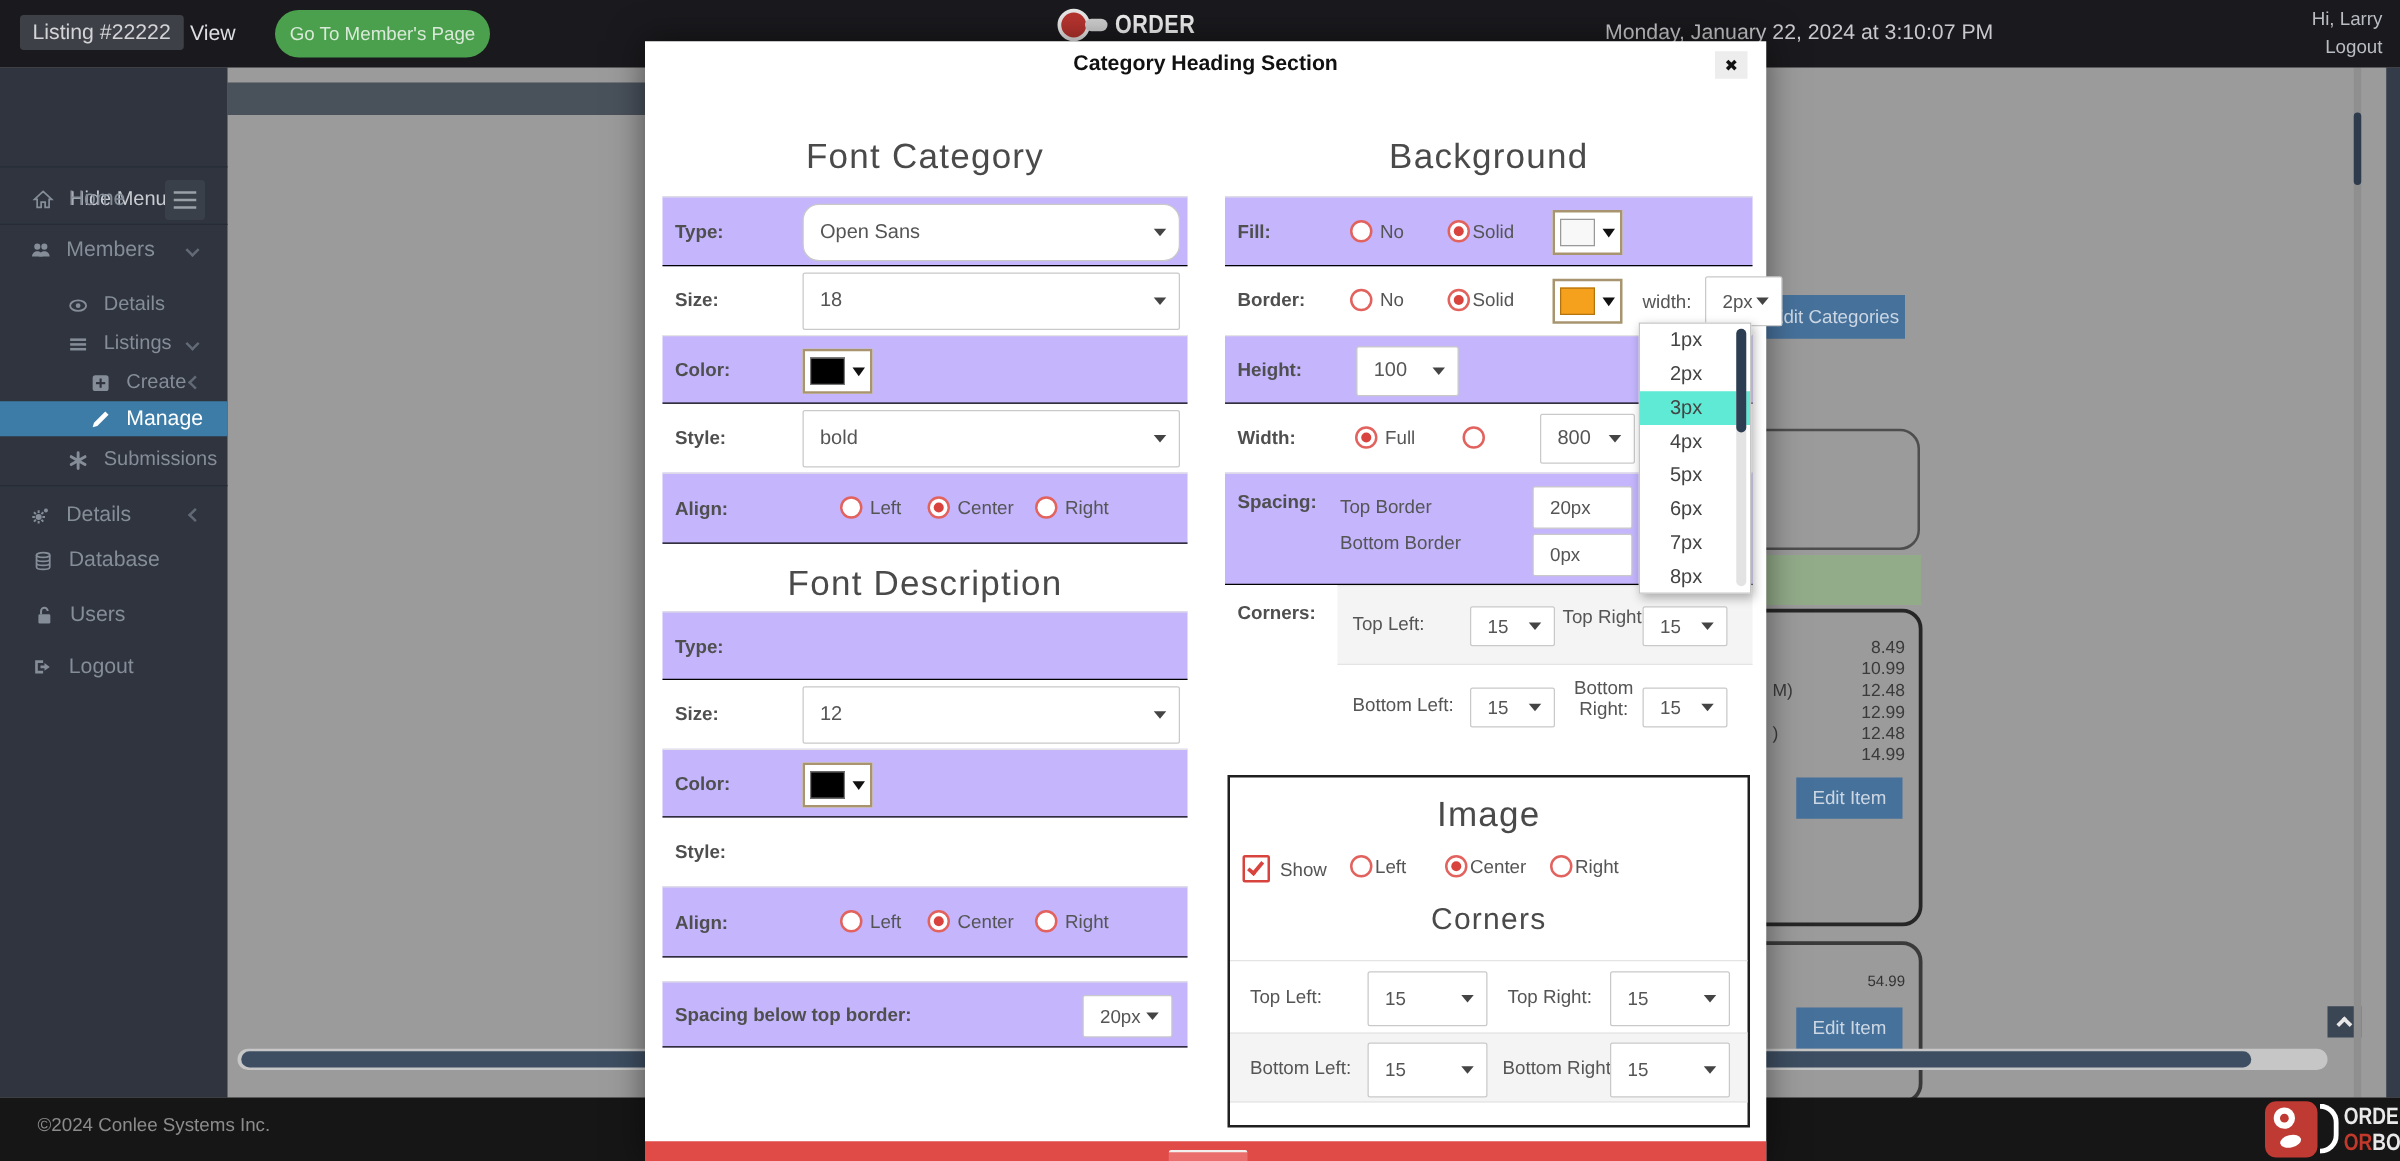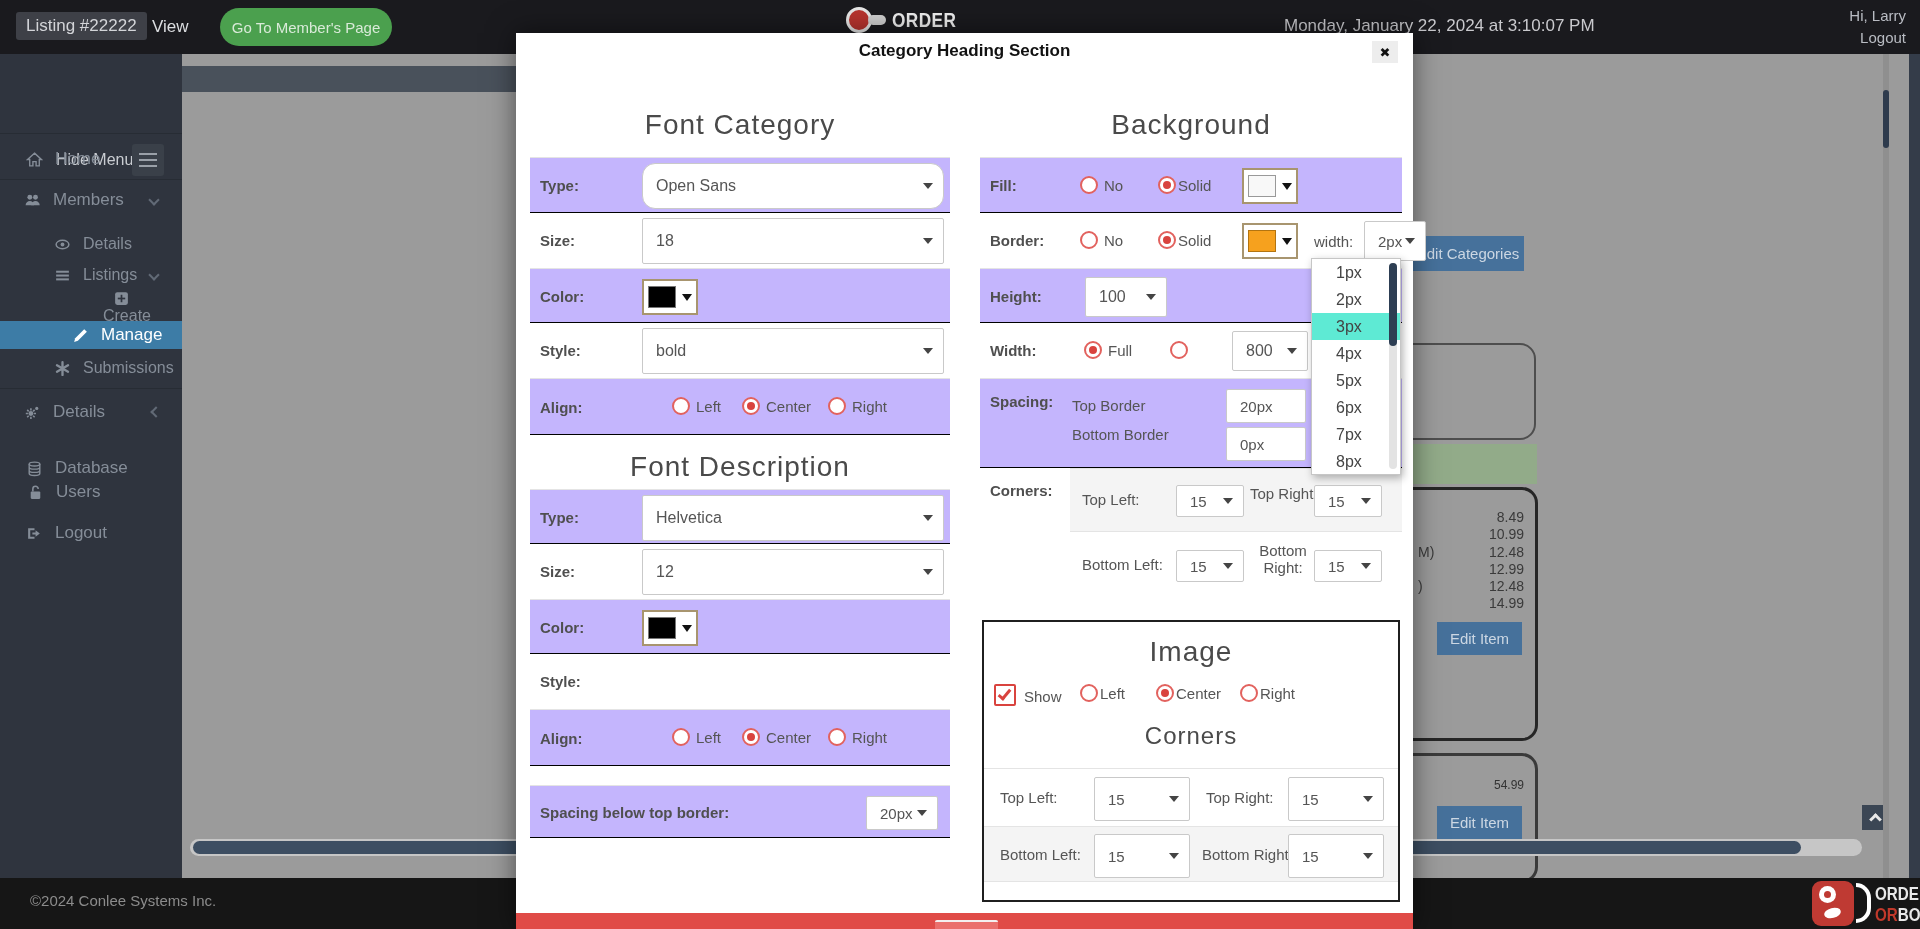--- a/index.html
+++ b/index.html
@@ -174,21 +174,21 @@
         <svg viewBox="0 0 16 16" fill="currentColor">
           <rect x="2" y="3.5" width="12" height="1.9"></rect>
           <rect x="2" y="7.1" width="12" height="1.9"></rect>
           <rect x="2" y="10.7" width="12" height="1.9"></rect>
         </svg>
       </span>
     <span>Listings</span>
     <span class="chev down"></span>
   </div>
 
-  <div class="nav-item sub" style="top:236px; padding-left:72px;flex-direction:column;">
+  <div class="nav-item sub" style="top:236px; padding-left:72px;">
     <span class="nav-ico">
         <svg viewBox="0 0 16 16">
           <rect x="2" y="2" width="12" height="12" rx="2" fill="currentColor"></rect>
           <rect x="7.2" y="4.5" width="1.6" height="7" fill="#2f343e"></rect>
           <rect x="4.5" y="7.2" width="7" height="1.6" fill="#2f343e"></rect>
         </svg>
       </span>
     <span>Create</span>
     <span class="chev left"></span>
   </div>
@@ -220,21 +220,21 @@
           <g stroke-width="1.5">
             <path d="M6.5 6v-2M6.5 12v2M3.7 9H1.7M11.3 9H9.3M4.4 6.9L3 5.5M8.6 6.9L10 5.5M4.4 11.1L3 12.5M8.6 11.1L10 12.5"></path>
           </g>
           <circle cx="12" cy="4.2" r="1.5" stroke="none"></circle>
         </svg>
       </span>
     <span>Details</span>
     <span class="chev left"></span>
   </div>
 
-  <div class="nav-item" style="top:398px; padding-left:26px;">
+  <div class="nav-item" style="top:378px; padding-left:26px;">
     <span class="nav-ico">
         <svg viewBox="0 0 16 16" fill="none" stroke="currentColor" stroke-width="1.3">
           <ellipse cx="8" cy="3.8" rx="5" ry="1.8"></ellipse>
           <path d="M3 3.8v3c0 1 2.2 1.8 5 1.8s5-.8 5-1.8v-3M3 6.8v3c0 1 2.2 1.8 5 1.8s5-.8 5-1.8v-3M3 9.8v3c0 1 2.2 1.8 5 1.8s5-.8 5-1.8v-3"></path>
         </svg>
       </span>
     <span>Database</span>
   </div>
 
   <div class="nav-item" style="top:422px; padding-left:27px;">
@@ -379,24 +379,20 @@
     <span class="radio" style="position:absolute; left:298px; top:18px;">
         <span class="rdot"></span>
         <span>Right</span>
       </span>
   </div>
 
   <div class="sec-head" style="left:14px; top:418px; width:420px;">Font Description</div>
 
   <div class="mrow gray" style="left:14px; top:456px; width:420px; height:55px;">
     <span class="mlabel" style="top:19px;">Type:</span>
-    <div class="sel" style="left:112px; top:5px; width:302px; height:46px;">
-      <span>Helvetica</span>
-        <span class="caret"></span>
-    </div>
   </div>
 
   <div class="mrow" style="left:14px; top:511px; width:420px; height:55px;">
     <span class="mlabel" style="top:19px;">Size:</span>
     <div class="sel" style="left:112px; top:5px; width:302px; height:46px;">
       <span>12</span>
         <span class="caret"></span>
     </div>
   </div>
 

